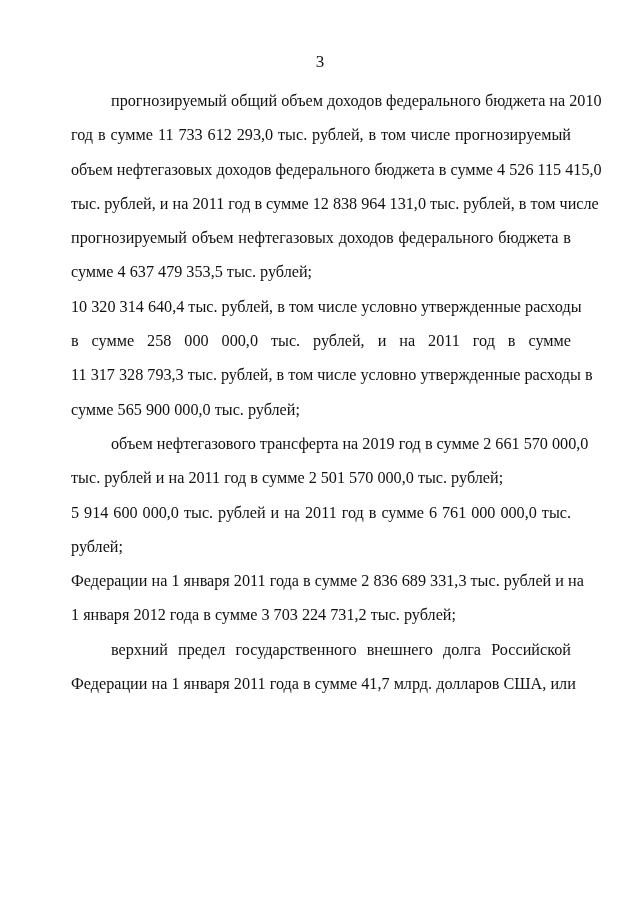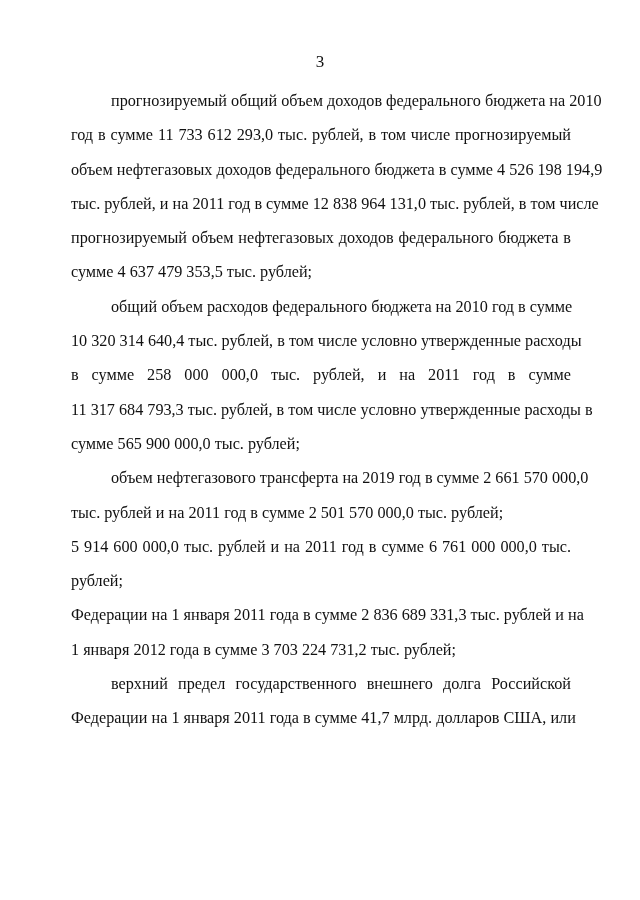--- a/index.html
+++ b/index.html
@@ -25,31 +25,30 @@
 <body>
 
 <div class="page">
   <div class="page-number">3</div>
 
   <div class="body-text">
 
     <div class="paragraph">
       <div class="line indent">прогнозируемый общий объем доходов федерального бюджета на 2010</div>
       <div class="line">год в сумме 11 733 612 293,0 тыс. рублей, в том числе прогнозируемый</div>
-      <div class="line">объем нефтегазовых доходов федерального бюджета в сумме 4 526 198 194,9</div>
+      <div class="line">объем нефтегазовых доходов федерального бюджета в сумме 4 526 115 415,0</div>
       <div class="line">тыс. рублей, и на 2011 год в сумме 12 838 964 131,0 тыс. рублей, в том числе</div>
       <div class="line">прогнозируемый объем нефтегазовых доходов федерального бюджета в</div>
       <div class="line last">сумме 4 637 479 353,5 тыс. рублей;</div>
     </div>
 
     <div class="paragraph">
-      <div class="line indent">общий объем расходов федерального бюджета на 2010 год в сумме</div>
       <div class="line">10 320 314 640,4 тыс. рублей, в том числе условно утвержденные расходы</div>
       <div class="line">в сумме 258 000 000,0 тыс. рублей, и на 2011 год в сумме</div>
-      <div class="line">11 317 684 793,3 тыс. рублей, в том числе условно утвержденные расходы в</div>
+      <div class="line">11 317 328 793,3 тыс. рублей, в том числе условно утвержденные расходы в</div>
       <div class="line last">сумме 565 900 000,0 тыс. рублей;</div>
     </div>
 
     <div class="paragraph">
       <div class="line indent">объем нефтегазового трансферта на 2019 год в сумме 2 661 570 000,0</div>
       <div class="line last">тыс. рублей и на 2011 год в сумме 2 501 570 000,0 тыс. рублей;</div>
     </div>
 
     <div class="paragraph">
       <div class="line">5 914 600 000,0 тыс. рублей и на 2011 год в сумме 6 761 000 000,0 тыс.</div>

